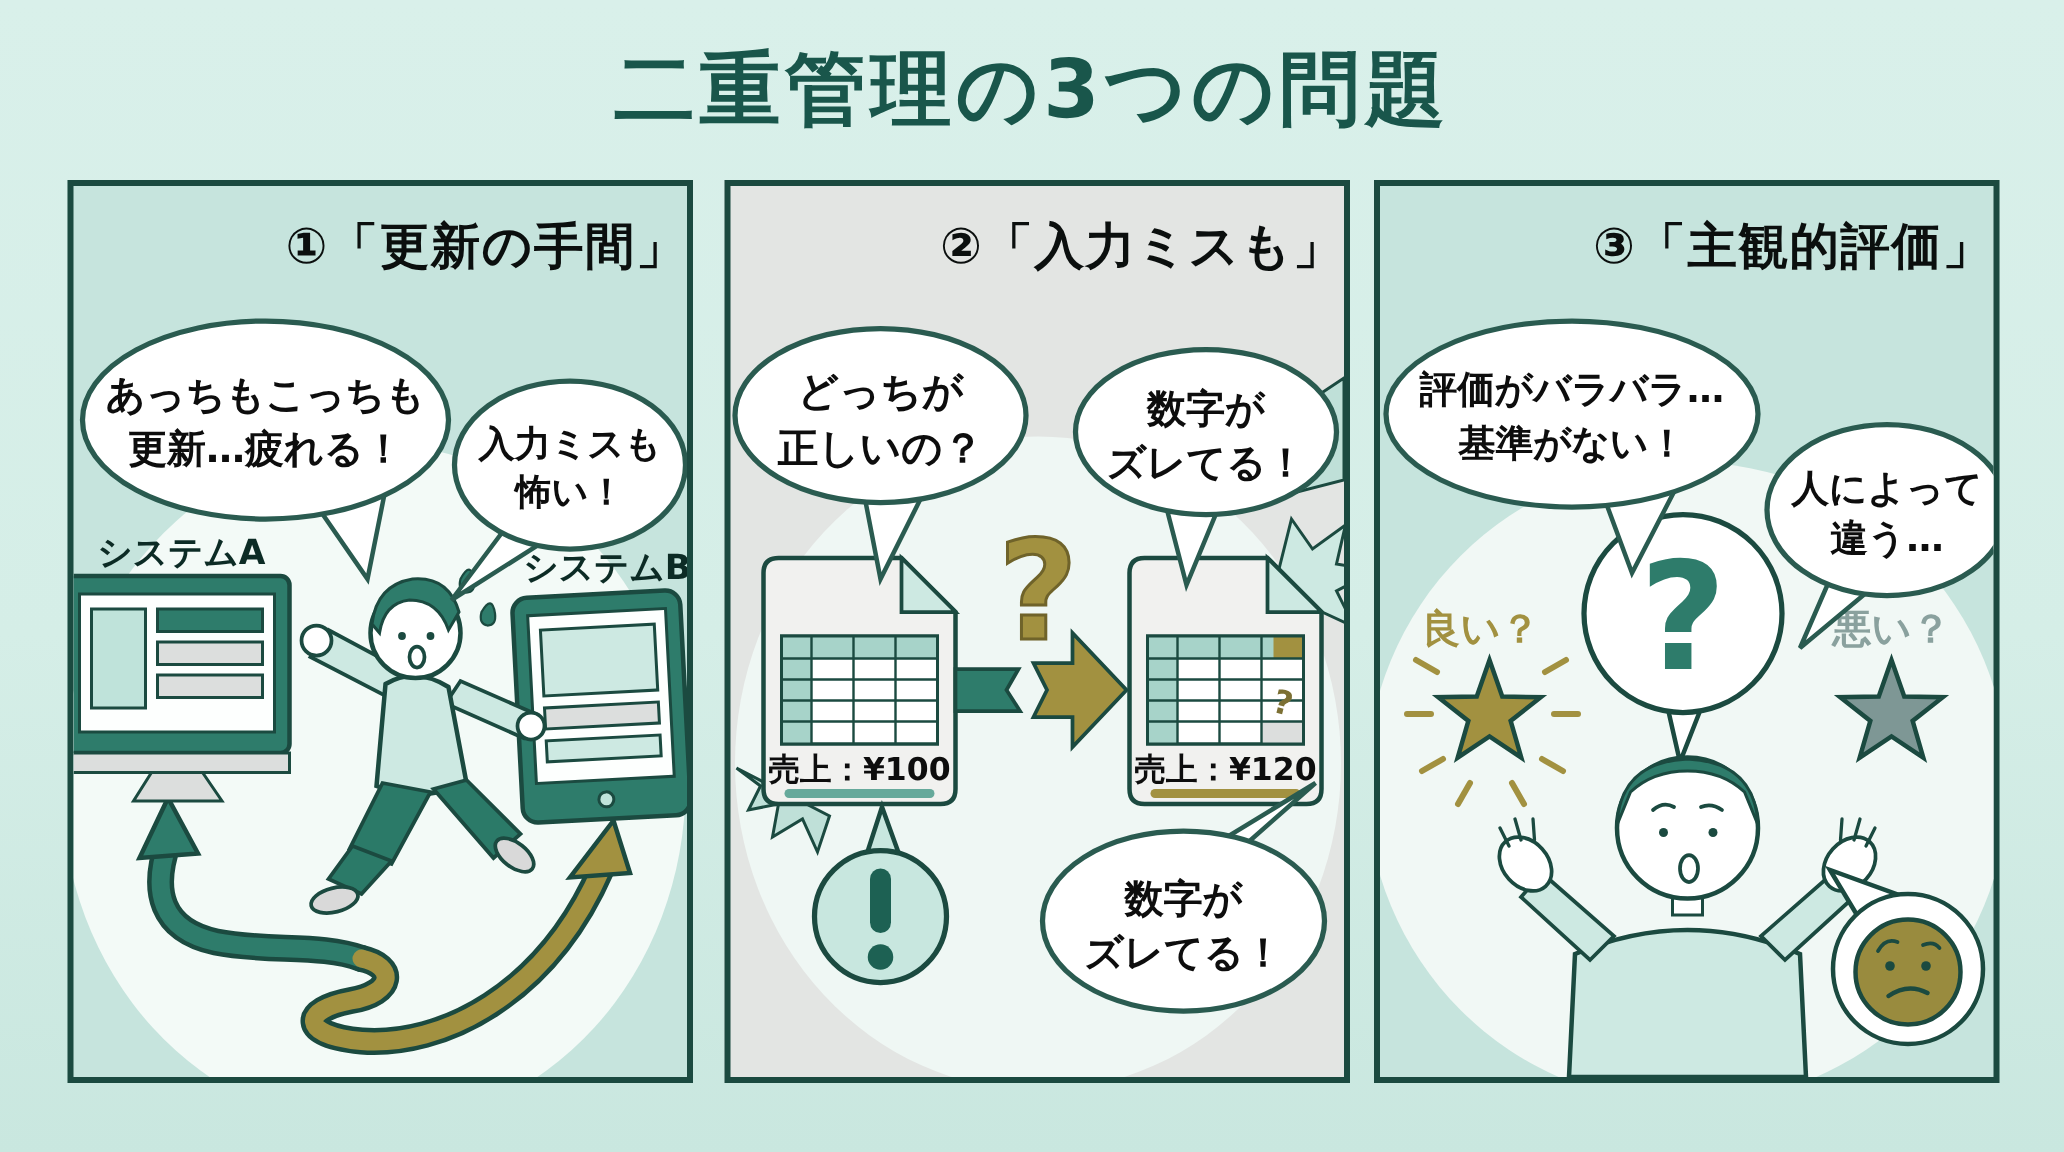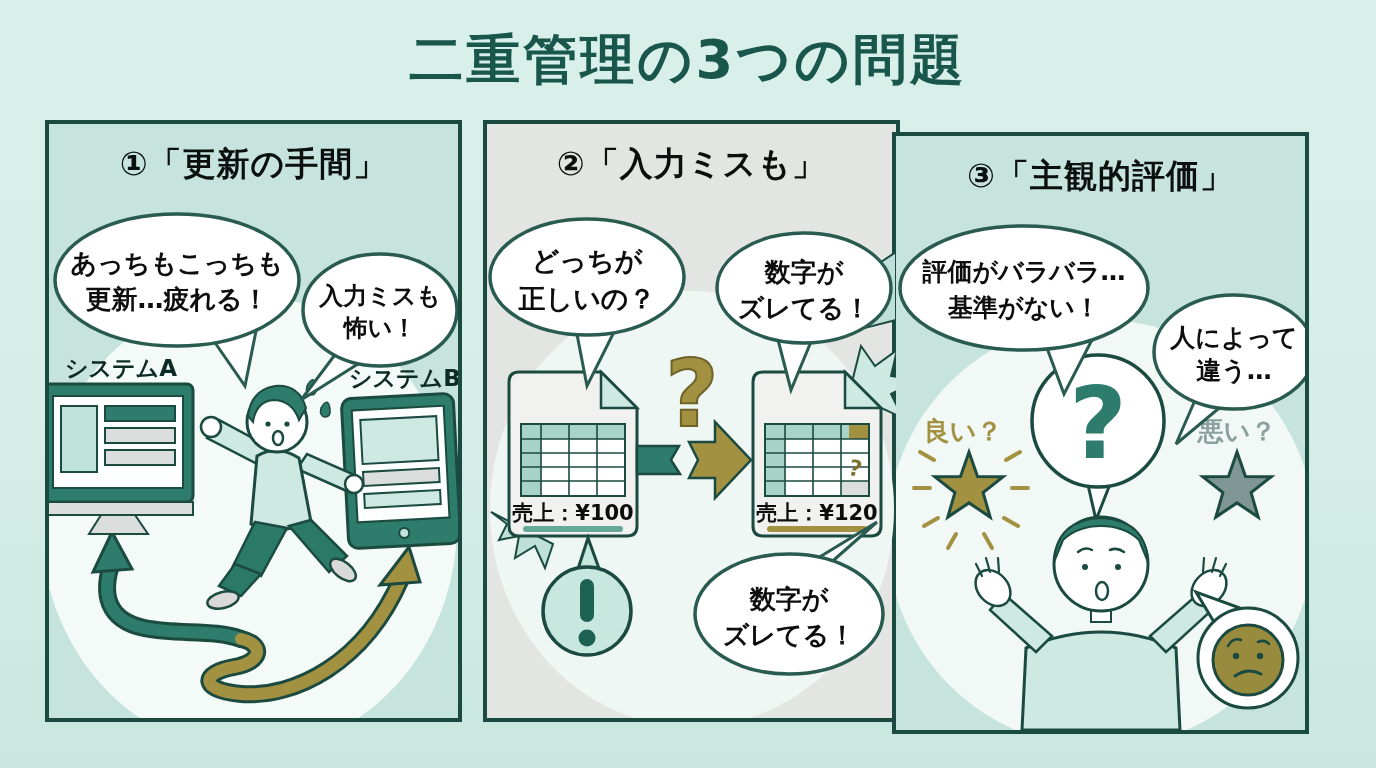--- a/index.html
+++ b/index.html
@@ -8,22 +8,22 @@
   .canvas{position:relative;width:1376px;height:768px;
           background:linear-gradient(180deg,#d9f0ea 0%,#d5eee7 55%,#c9e7df 100%);}
   .title{position:absolute;top:24px;left:0;width:100%;text-align:center;
          font-size:54px;font-weight:800;color:#19564b;letter-spacing:3px;}
   .panel{position:absolute;top:120px;width:417px;height:602px;
          border:4px solid #1b4a40;box-sizing:border-box;overflow:hidden;}
   .panel-mint{background:#c6e4dd;}
   .panel-gray{background:#e3e5e3;}
   #panel1{left:45px;}
   #panel2{left:483px;}
-  #panel3{left:892px;margin-top:12px;}
-  .panel-header{position:absolute;top:18px;left:0;width:100%;text-align:center;
+  #panel3{left:916px;}
+  .panel-header{position:absolute;top:18px;left:0;width:100%;text-align:right;
                 font-size:33px;font-weight:800;color:#0b0f0e;z-index:2;letter-spacing:1px;}
   .panel-svg{position:absolute;top:0;left:0;z-index:1;}
   svg text{font-family:"DejaVu Sans","Liberation Sans",sans-serif;}
   .bubble-text{font-weight:800;fill:#0d0d0d;}
   .sys-label{font-weight:800;fill:#0c2b25;}
 </style>
 </head>
 <body>
 
 <div class="canvas">

